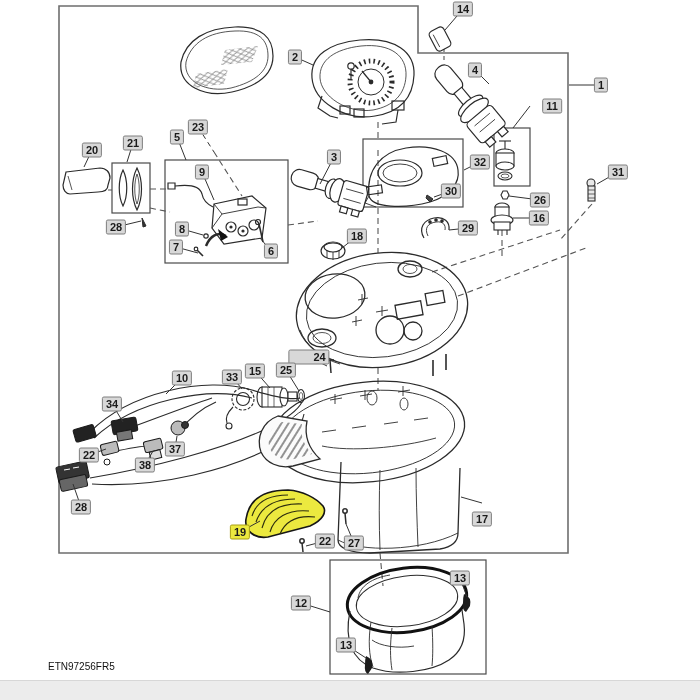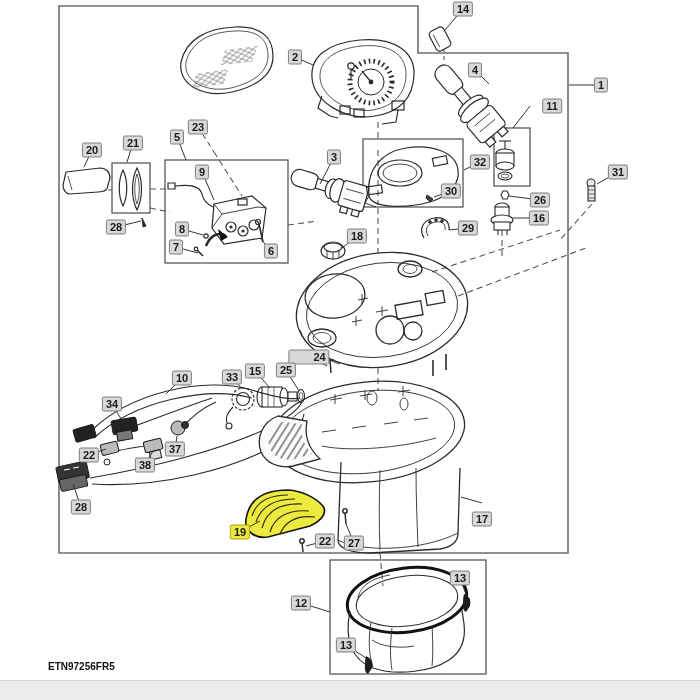--- a/index.html
+++ b/index.html
@@ -4,21 +4,21 @@
 <style>
   html,body{margin:0;padding:0;background:#fff;}
   .stage{position:relative;width:700px;height:700px;background:#ffffff;overflow:hidden;
          font-family:"Liberation Sans", sans-serif;}
   svg{position:absolute;left:0;top:0;}
   .callout{position:absolute;transform:translate(-50%,-50%);
            background:#d8d8d8;border:1px solid #7e7e7e;border-radius:2px;
            color:#1b1b1b;font-size:11px;font-weight:bold;line-height:13px;
            padding:0 3px;white-space:nowrap;}
   .callout.hl{background:#ece93f;border-color:#a99f14;}
-  .part-code{position:absolute;left:48px;top:661px;font-size:10px;font-weight:bold;color:#111;}
+  .part-code{position:absolute;left:48px;top:661px;font-size:10px;font-weight:normal;color:#111;}
   .bottom-band{position:absolute;left:0;top:680px;width:700px;height:20px;background:#ececec;border-top:1px solid #d7d7d7;}
 </style>
 </head>
 <body>
 
 <div class="stage">
 
 <svg width="700" height="700" viewBox="0 0 700 700">
   <defs>
     <pattern id="mesh" width="8" height="5" patternUnits="userSpaceOnUse" patternTransform="rotate(-10)">

